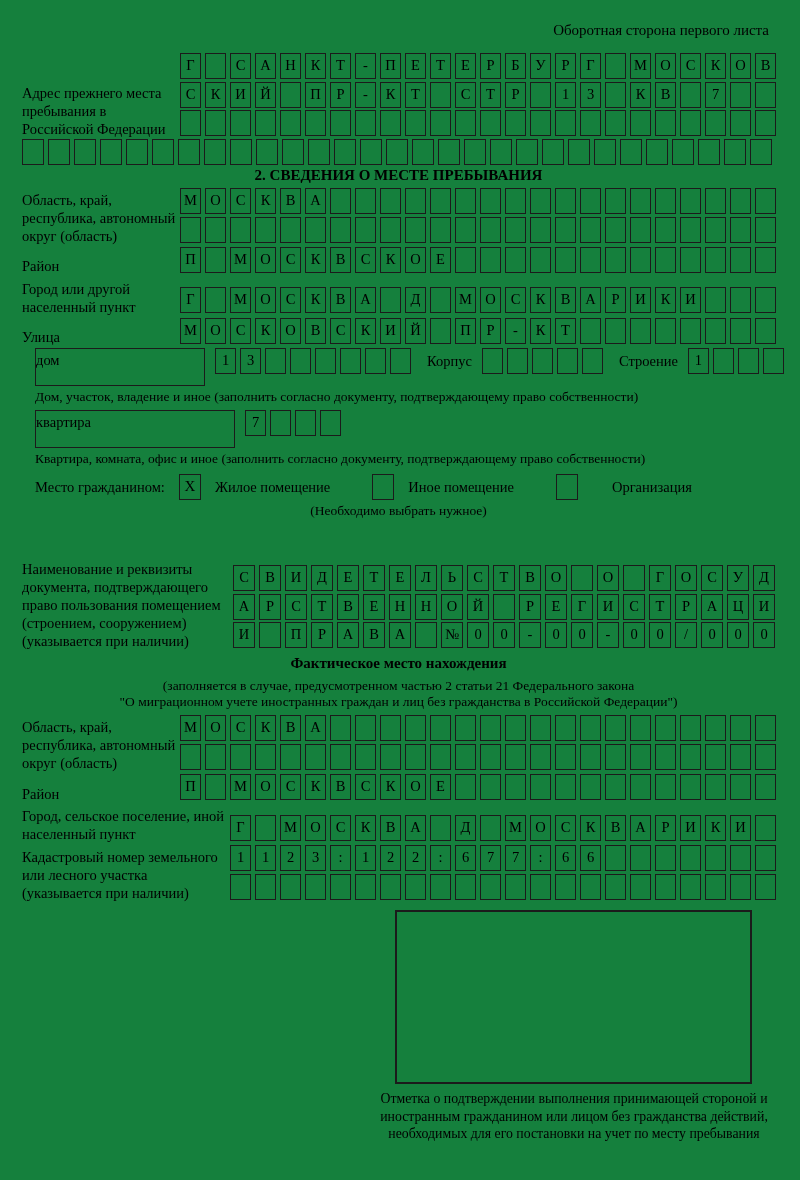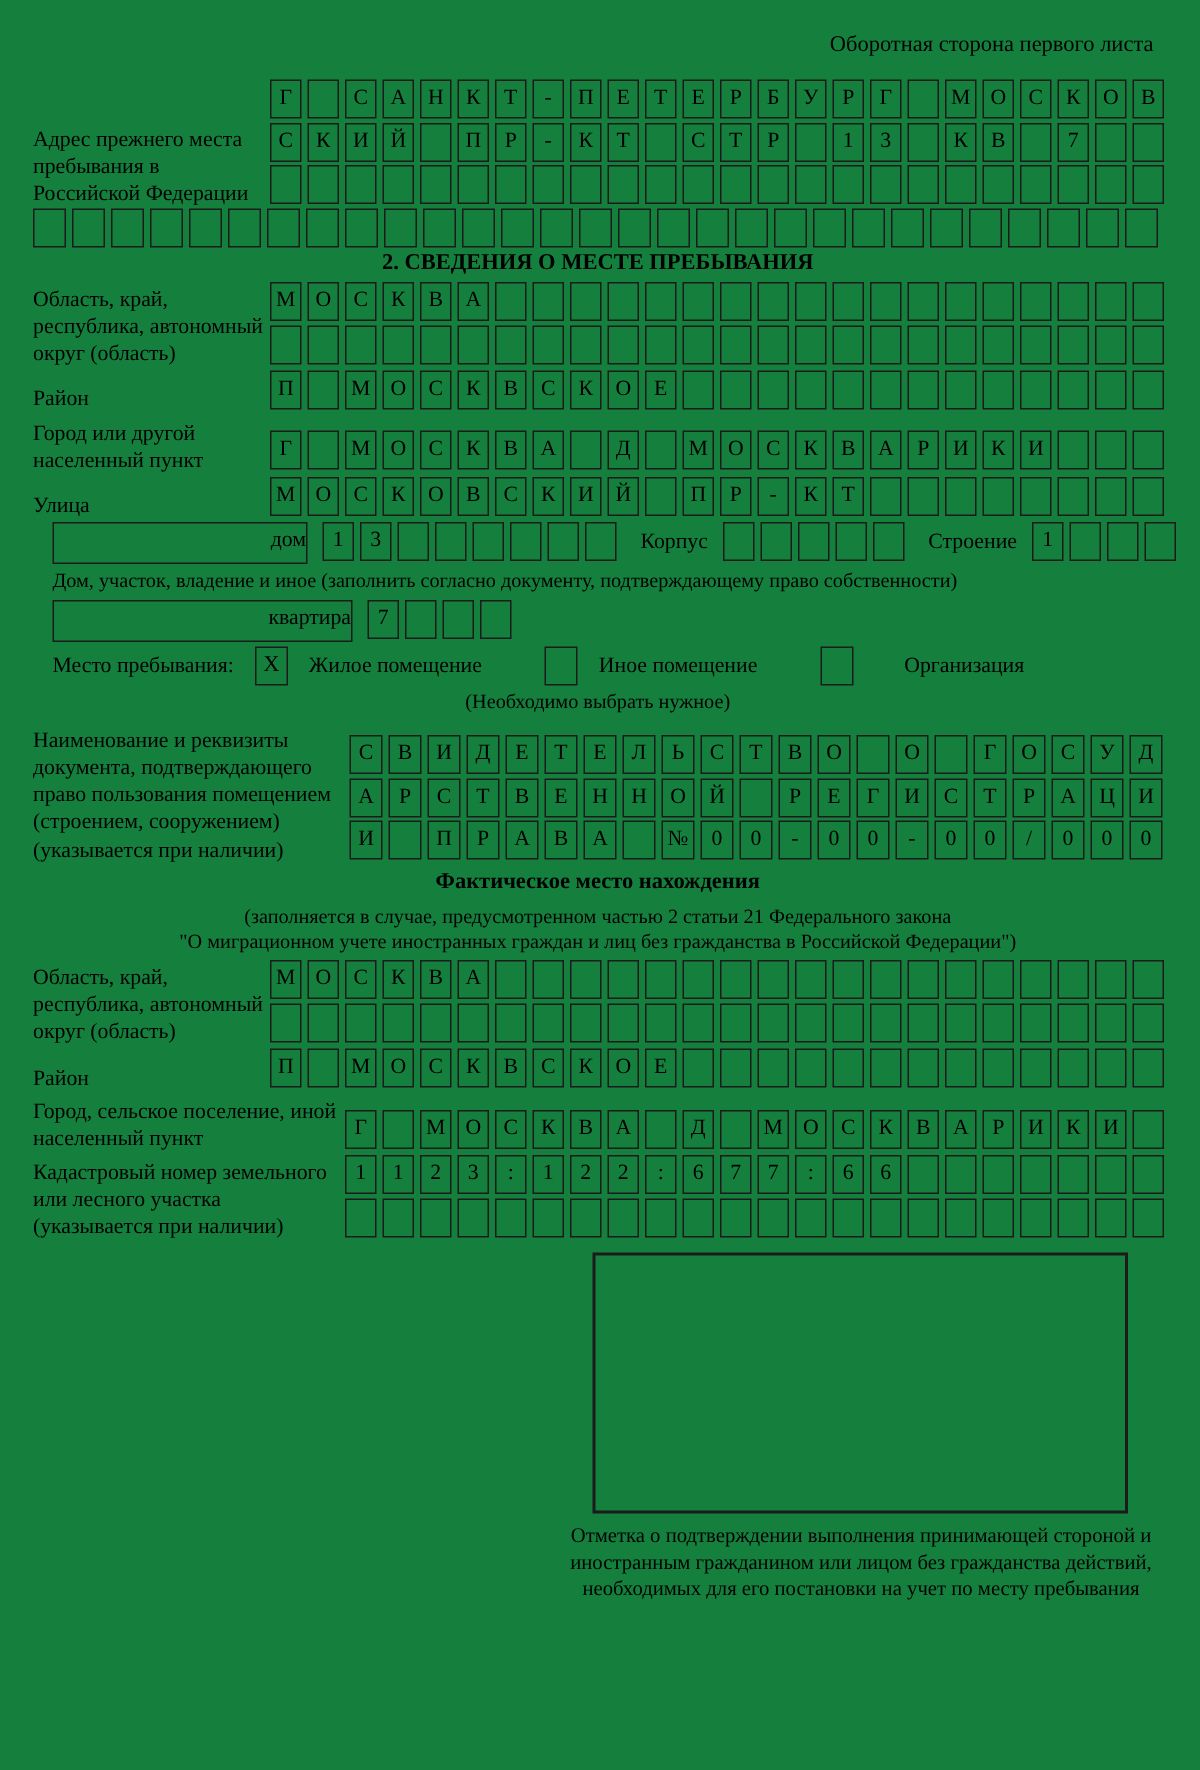--- a/index.html
+++ b/index.html
@@ -10,43 +10,43 @@
     padding: 22px 25px 0 22px;
     background: #15803d;
     color: #000;
     font-family: "Liberation Serif", "DejaVu Serif", serif;
     overflow: hidden;
   }
   .header-note { text-align: right; font-size: 15px; margin: 0 6px 14px 0; }
   .fb { display: flex; align-items: flex-end; }
   .lc { flex: 0 0 auto; font-size: 14.5px; line-height: 1.25; padding-top: 2px; }
   .lc158 { width: 158px; }
-  .lc211 { width: 211px; }
+  .lc211 { width: 211px; margin-top: 32px; }
   .lc208 { width: 208px; }
   .rows { flex: 1 1 auto; }
   .cellrow { display: flex; gap: 4px; margin-bottom: 2.5px; }
   .cell {
     flex: 0 0 auto; width: 21px; height: 26px;
     border: 1.6px solid #1b1b1b;
     text-align: center; font-size: 14.5px; line-height: 22px;
     overflow: hidden;
   }
   .wide .cell, .full .cell { width: 22px; }
   .caption { font-size: 13.5px; line-height: 1.25; }
   .center { text-align: center; }
   .h-bold { font-size: 15px; font-weight: bold; text-align: center; }
   .mb2 { margin-bottom: 2px; }
   .mb4 { margin-bottom: 4px; }
   .mb6 { margin-bottom: 6px; }
   .mt3 { margin-top: 3px; }
   .inline-row { display: inline-flex; gap: 4px; vertical-align: top; }
   .bigbox {
-    display: inline-block; height: 28px;
+    display: inline-block; height: 38px;
     border: 1.6px solid #1b1b1b;
-    text-align: right; font-size: 14.5px; line-height: 22px;
+    text-align: left; font-size: 14.5px; line-height: 22px;
     vertical-align: top;
   }
   .w170 { width: 170px; }
   .w200 { width: 200px; }
   .checkcell {
     display: inline-block; width: 22px; height: 26px;
     border: 1.6px solid #1b1b1b;
     text-align: center; font-size: 15px; line-height: 22px;
     vertical-align: top;
   }
@@ -362,23 +362,24 @@
 
   <div class="apt-row indent35">
     <span class="bigbox w200">квартира</span>
     <span class="inline-row gap6">
         <span class="cell">7</span>
         <span class="cell">&nbsp;</span>
         <span class="cell">&nbsp;</span>
         <span class="cell">&nbsp;</span>
       </span>
   </div>
+  <div class="caption indent35 mb6">Квартира, комната, офис и иное (заполнить согласно документу, подтверждающему право собственности)</div>
 
   <div class="stay-row indent35">
-    <span class="ilbl">Место пребывания:</span>
+    <span class="ilbl">Место гражданином:</span>
     <span class="checkcell gap10">X</span>
     <span class="ilbl gap10">Жилое помещение</span>
     <span class="checkcell gap38">&nbsp;</span>
     <span class="ilbl gap10">Иное помещение</span>
     <span class="checkcell gap38">&nbsp;</span>
     <span class="ilbl gap30">Организация</span>
   </div>
   <div class="caption center mb6">(Необходимо выбрать нужное)</div>
 
   <div class="fb mb4">

